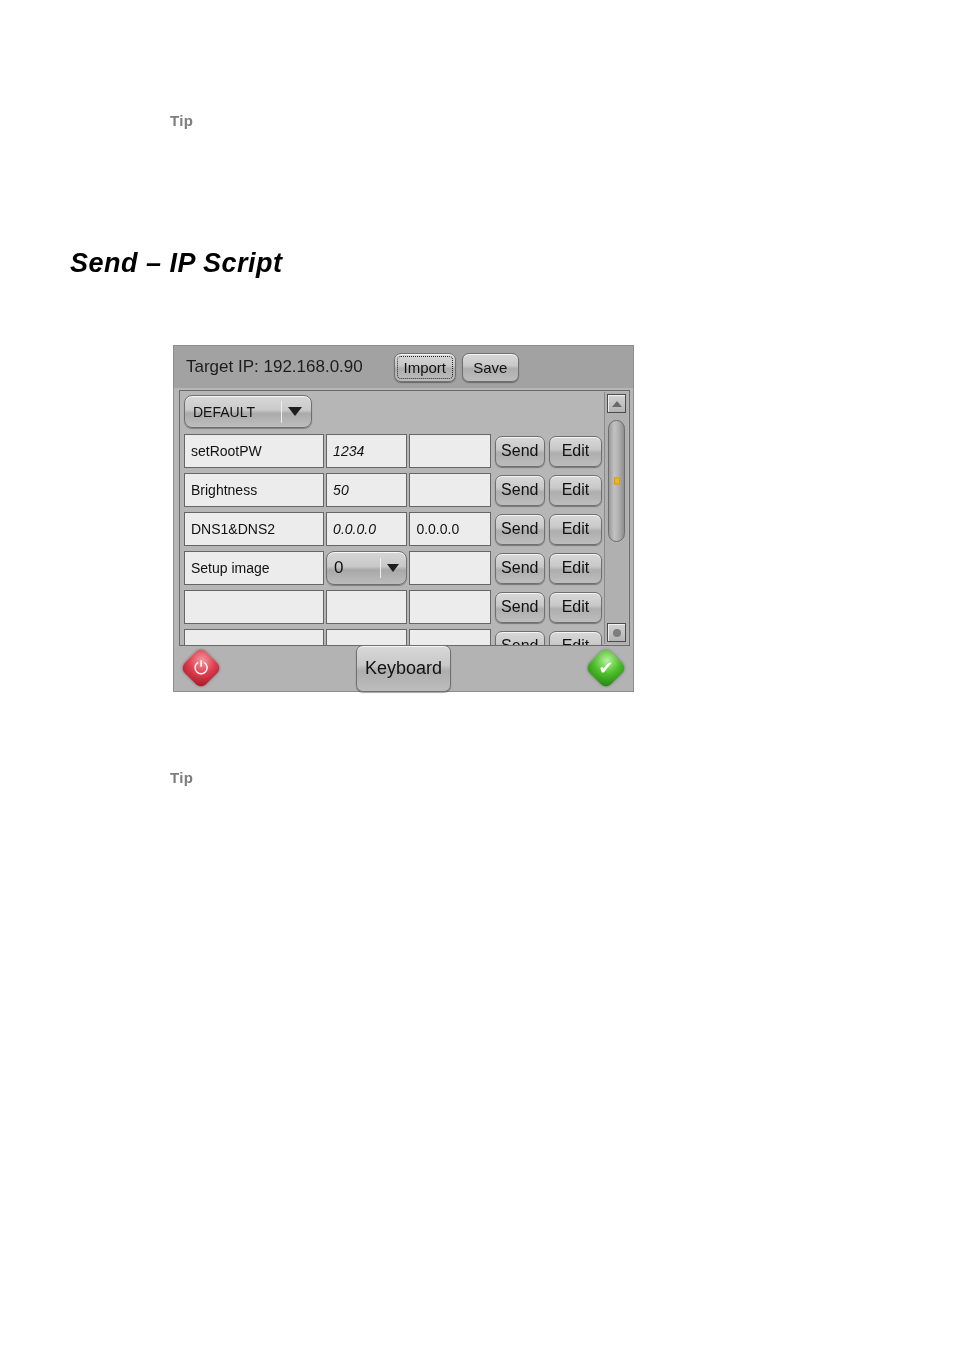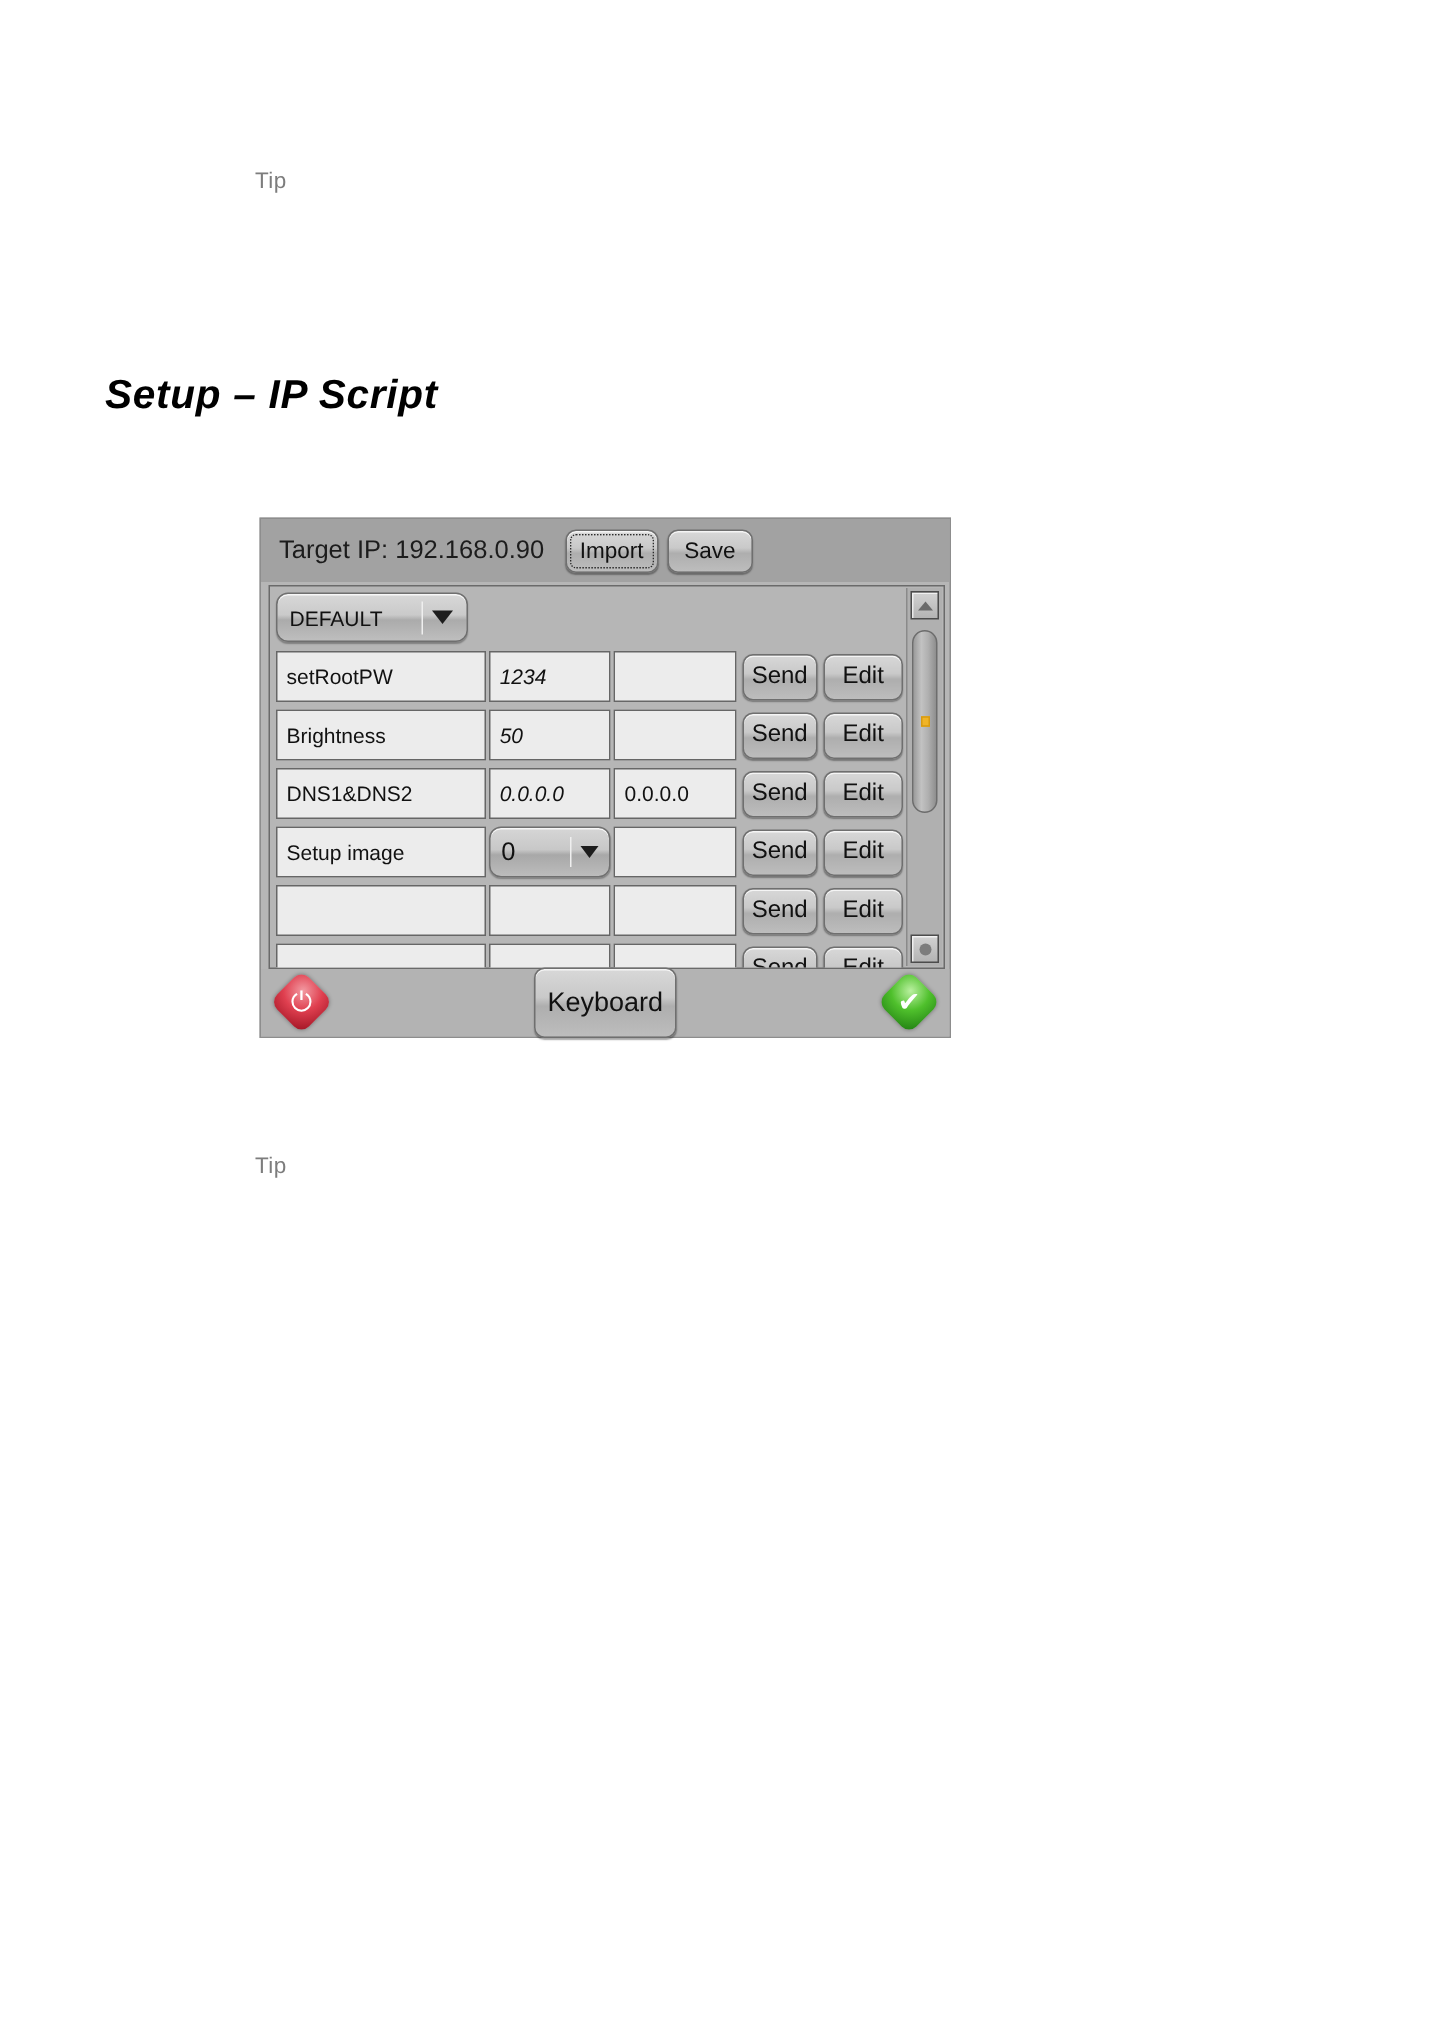--- a/index.html
+++ b/index.html
@@ -13,21 +13,21 @@
     font-family: "Liberation Sans", sans-serif;
     position: relative;
     overflow: hidden;
   }
 
   
   .doc-tip {
     position: absolute;
     left: 170px;
     font-family: "Liberation Sans", sans-serif;
-    font-weight: normal;
+    font-weight: bold;
     font-size: 15px;
     color: #7d7d7d;
     letter-spacing: 0.3px;
   }
   #tip-top { top: 112px; }
   #tip-bottom { top: 769px; }
 
   .doc-heading {
     position: absolute;
     left: 70px;
@@ -62,21 +62,21 @@
     background: #a2a2a2;
     display: flex;
     align-items: center;
     box-sizing: border-box;
     padding-left: 12px;
   }
   .target-ip-label {
     font-size: 17px;
     color: #1c1c1c;
     white-space: nowrap;
-    margin-right: 14px;
+    margin-right: 31px;
   }
 
   
   .btn3d {
     display: inline-flex;
     align-items: center;
     justify-content: center;
     background: linear-gradient(to bottom, #d8d8d8 0%, #c9c9c9 42%, #aeaeae 55%, #bdbdbd 100%);
     border: 1px solid #6f6f6f;
     border-radius: 7px;
@@ -332,21 +332,21 @@
     color: #ffffff;
     font-size: 18px;
     line-height: 1;
   }
 </style>
 </head>
 <body>
 
 <div class="doc-tip" id="tip-top">Tip</div>
 
-<div class="doc-heading">Setup – IP Script</div>
+<div class="doc-heading">Send – IP Script</div>
 
 <div class="doc-tip" id="tip-bottom">Tip</div>
 
 <div class="device-panel">
 
   <div class="panel-header">
     <span class="target-ip-label">Target IP: 192.168.0.90</span>
     <span class="btn3d btn-import">Import</span>
     <span class="btn3d btn-save">Save</span>
   </div>

